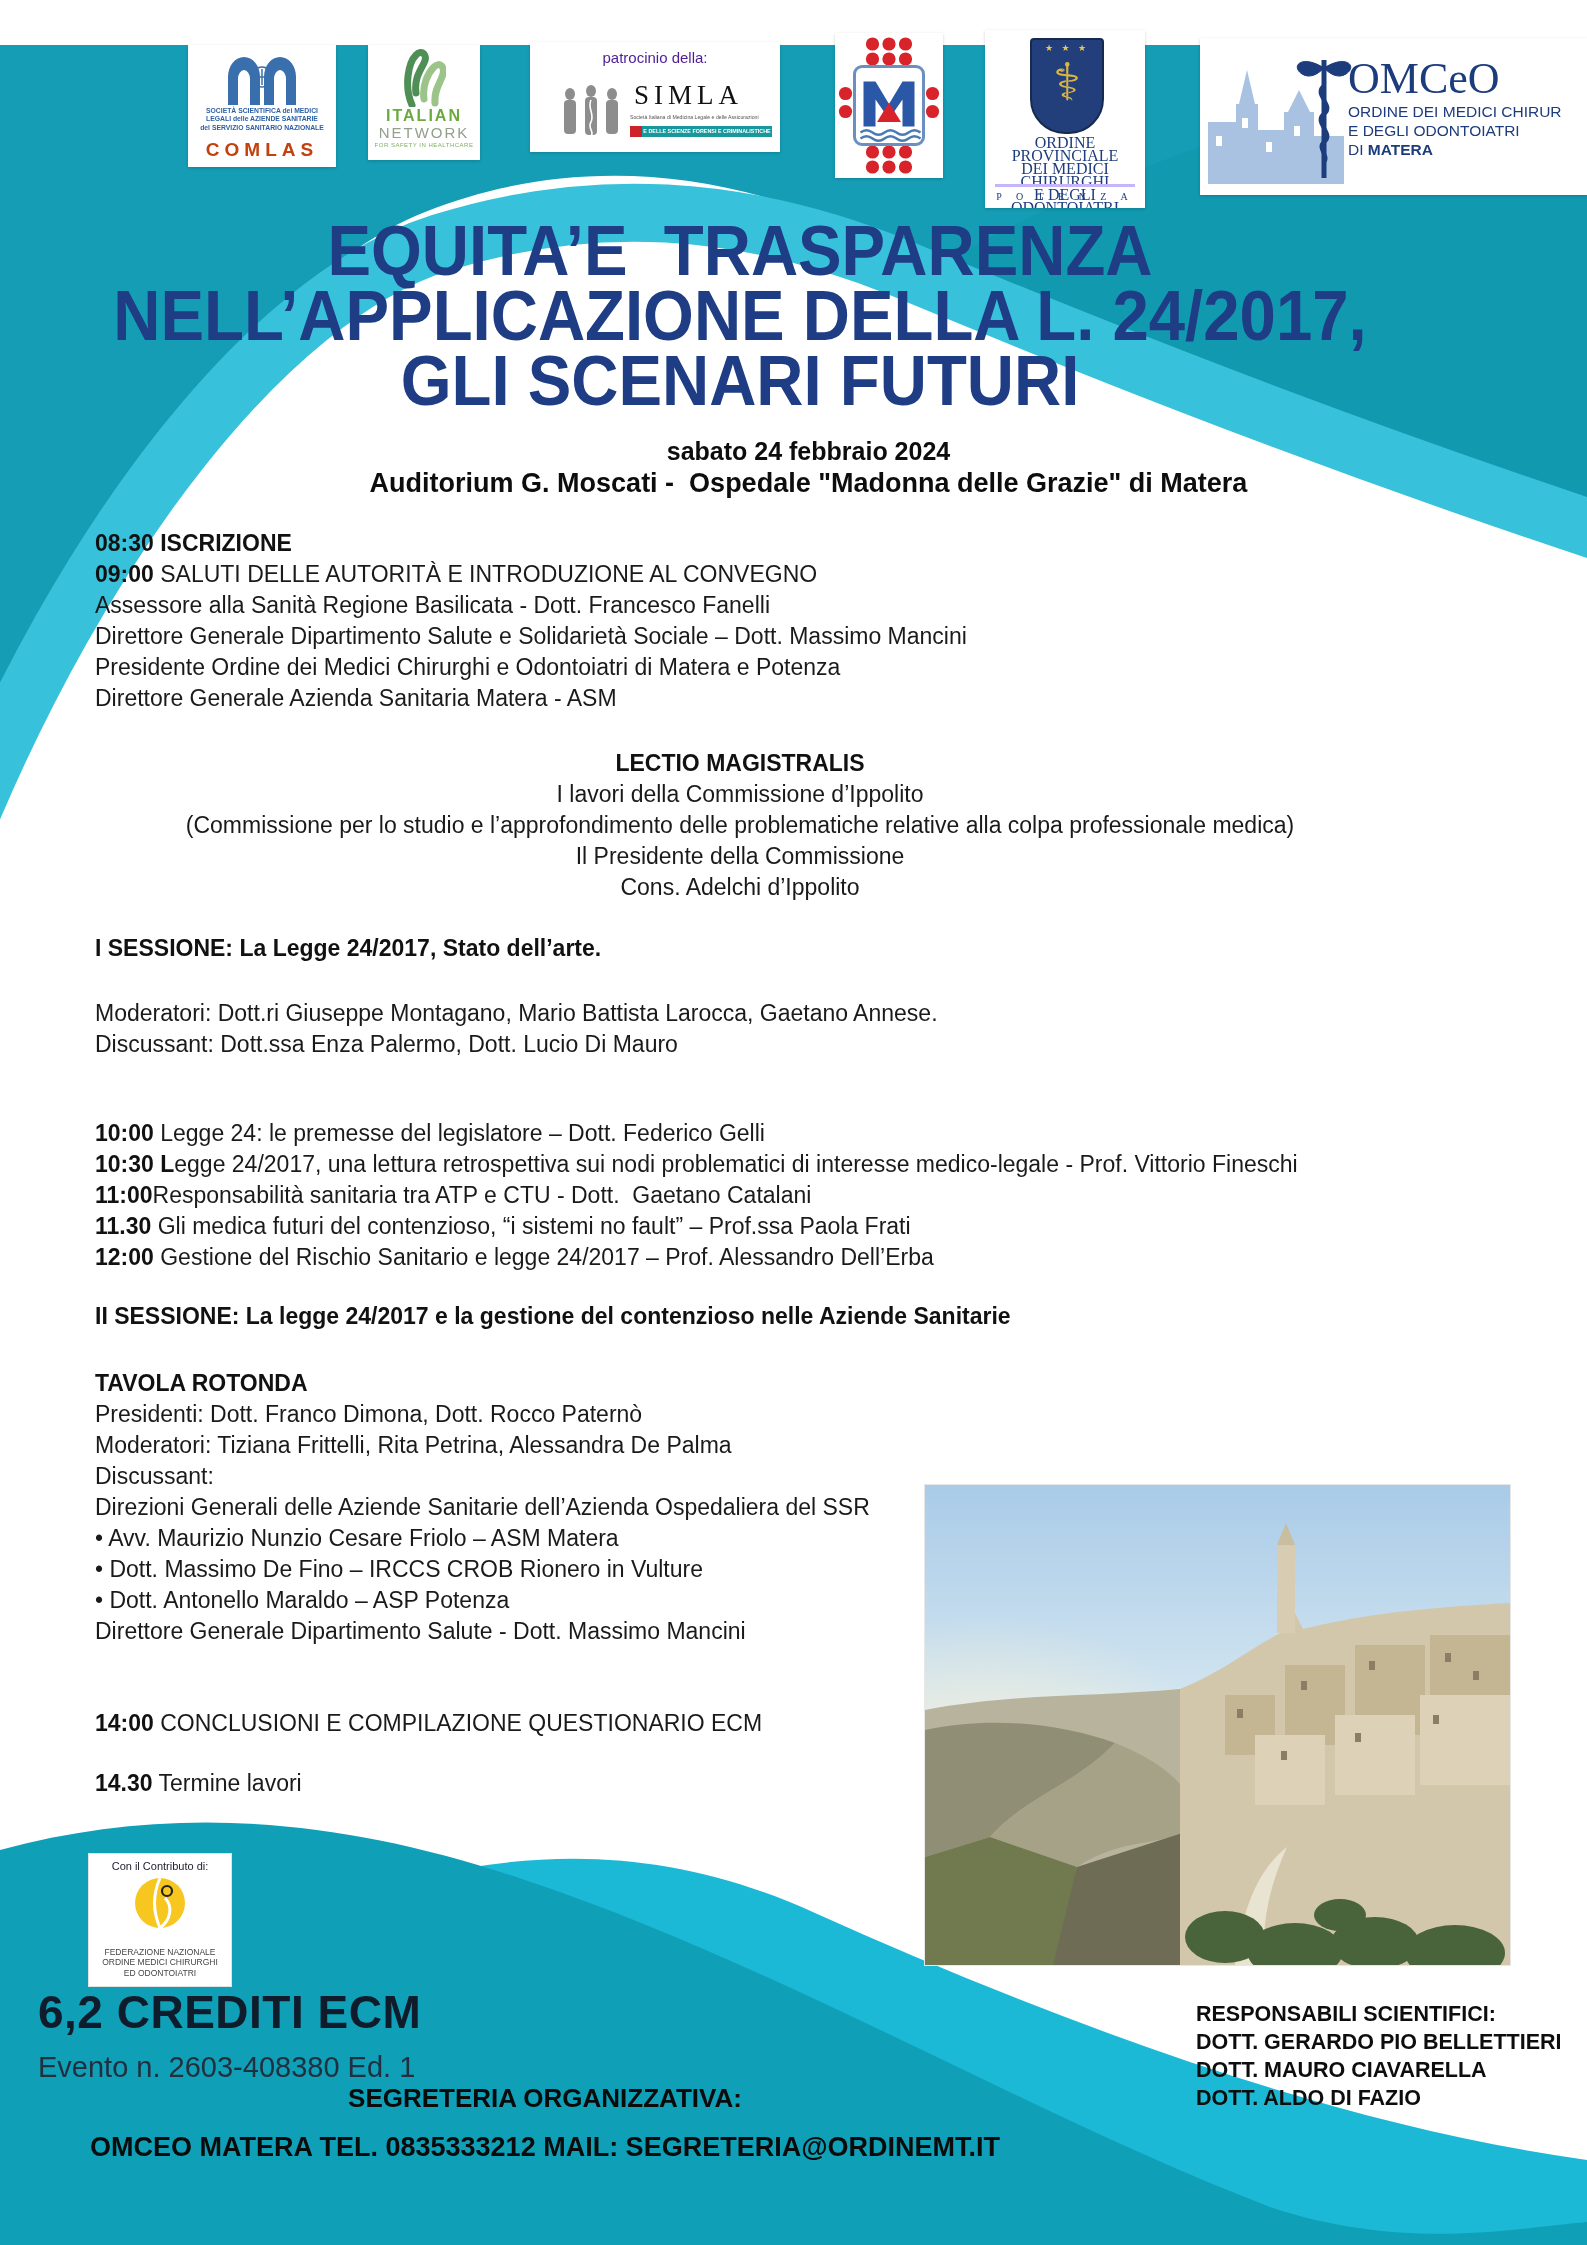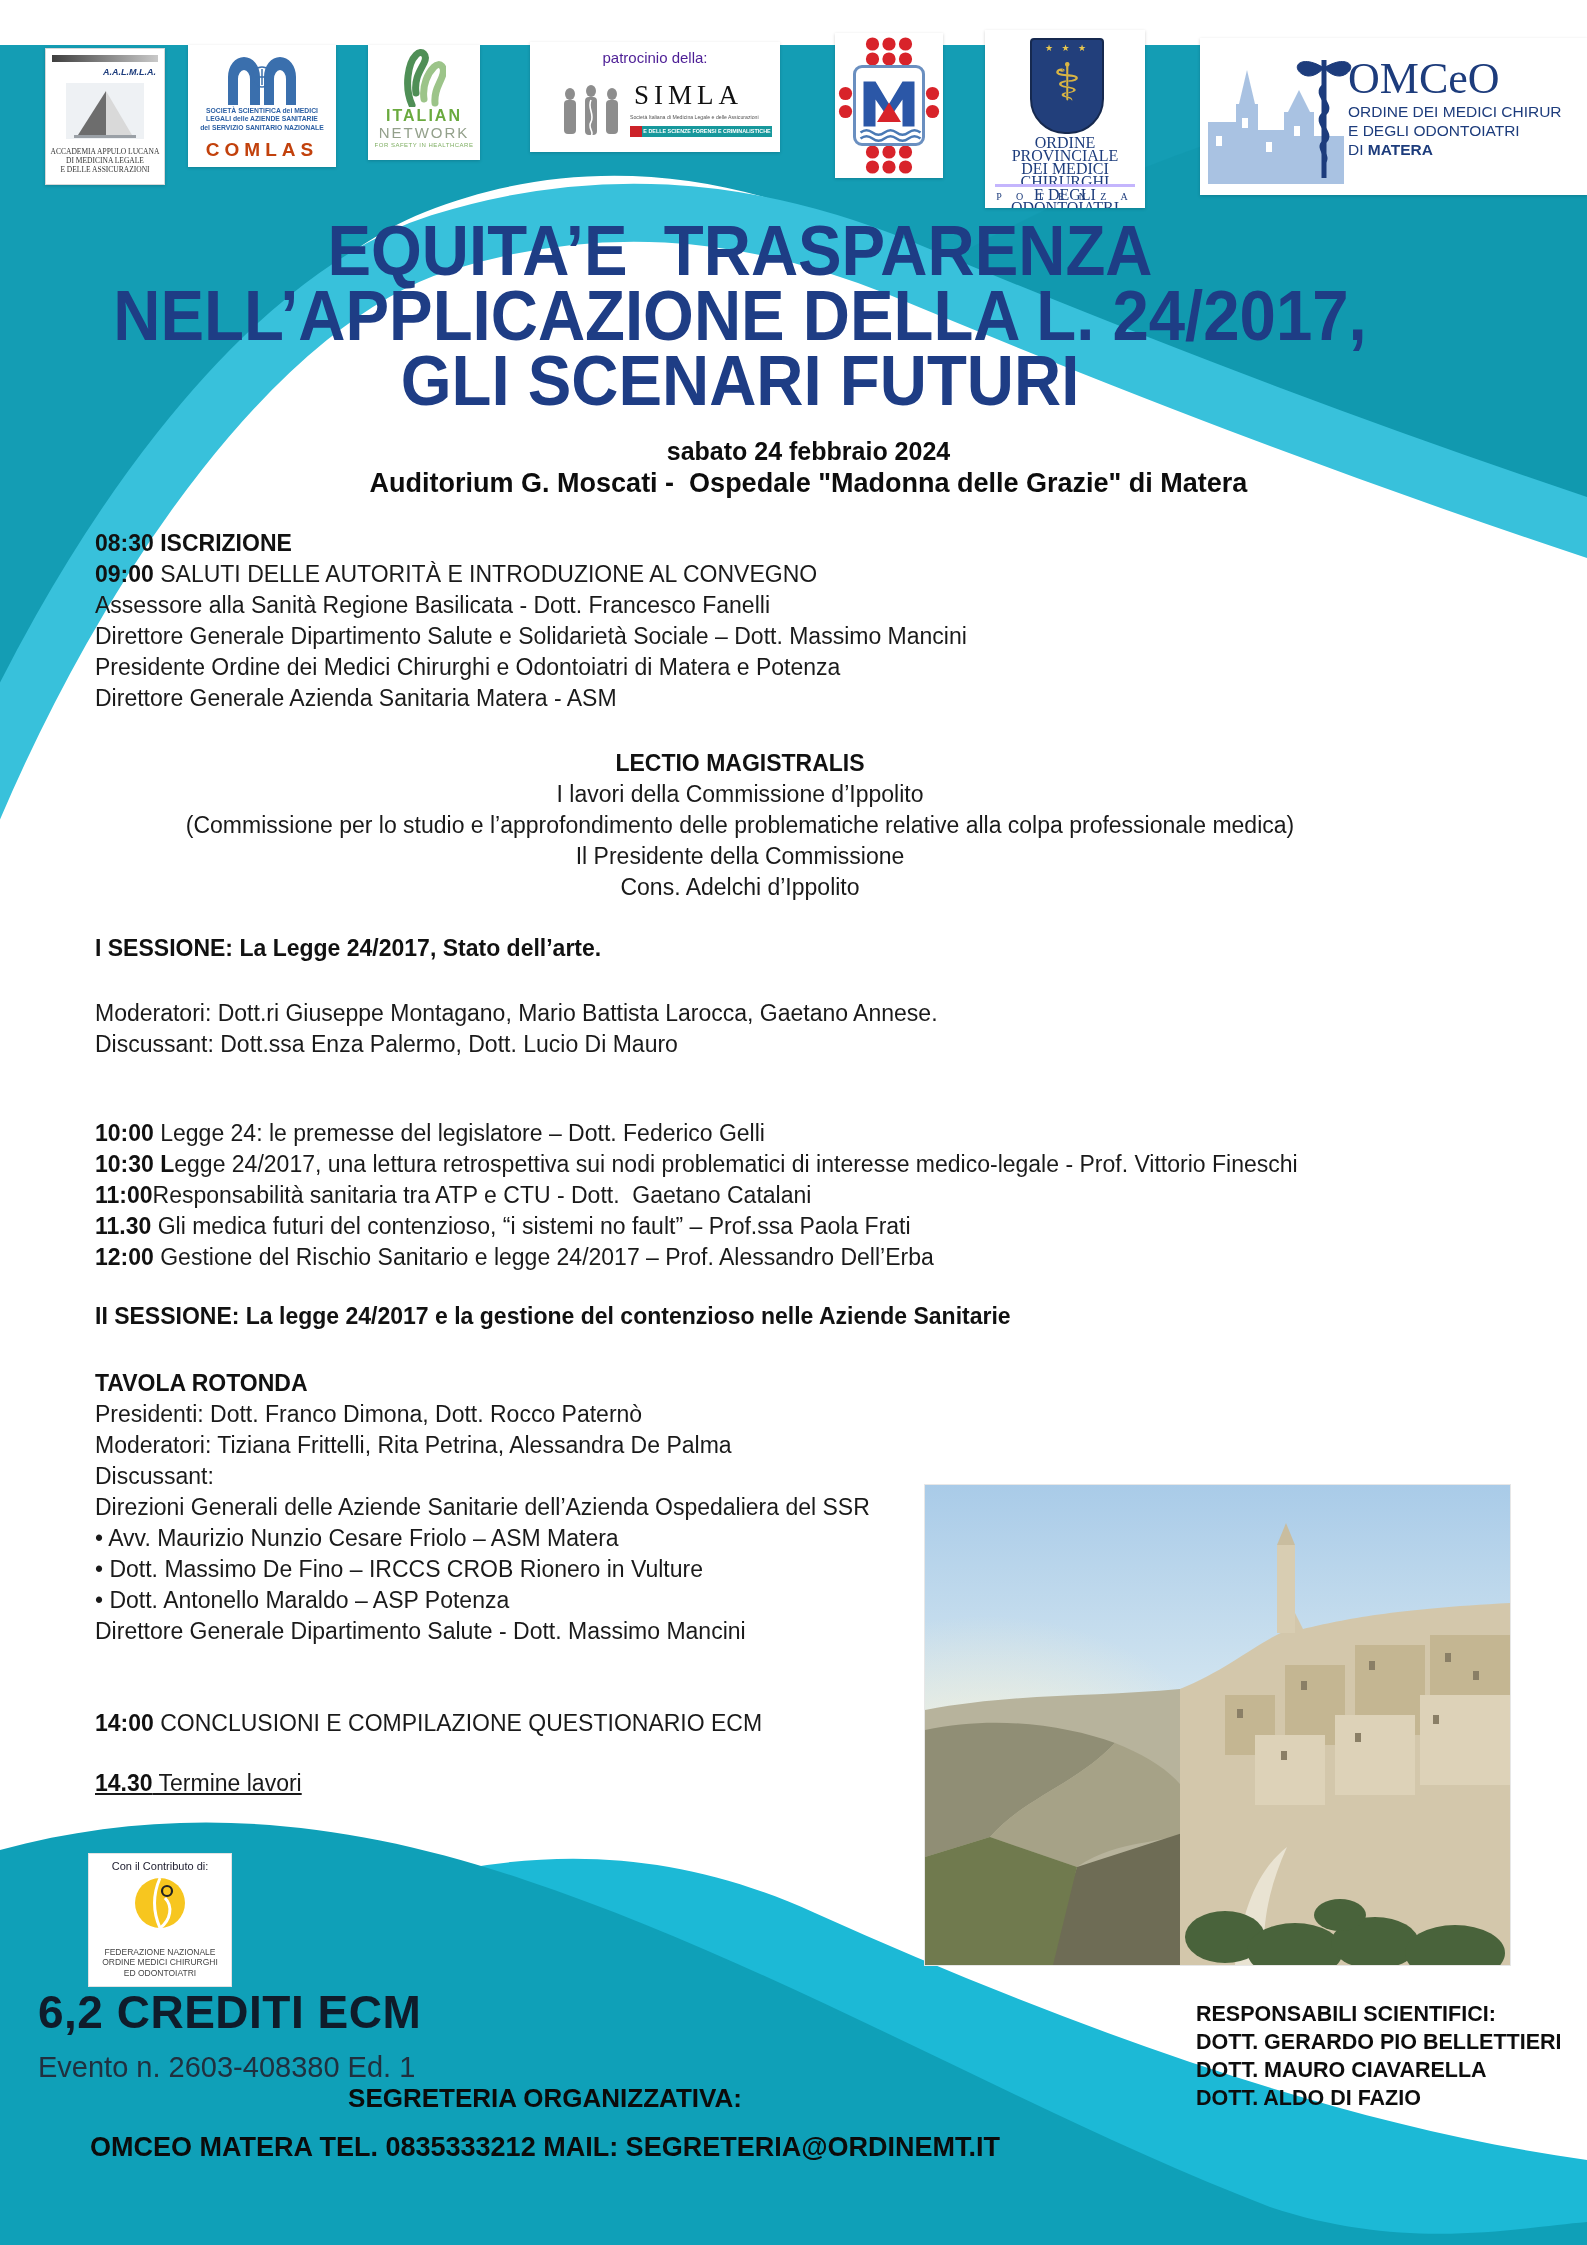--- a/index.html
+++ b/index.html
@@ -55,21 +55,21 @@
   .prog .ln{white-space:nowrap;}
   .prog b{font-weight:700;color:#111;}
   .blk-opening{left:95px;top:528px;}
   .blk-lectio{left:30px;top:748px;width:1420px;text-align:center;}
   .blk-s1h{left:95px;top:933px;font-weight:700;color:#111;}
   .blk-s1{left:95px;top:998px;}
   .blk-talks{left:95px;top:1118px;}
   .blk-s2h{left:95px;top:1301px;font-weight:700;color:#111;}
   .blk-round{left:95px;top:1368px;}
   .blk-t1400{left:95px;top:1708px;}
-  .blk-t1430{left:95px;top:1768px;text-decoration:underline;}
+  .blk-t1430{left:95px;top:1768px;}
 
   
   .photo{position:absolute;left:925px;top:1485px;width:585px;height:480px;box-shadow:0 0 0 1px #e7e7e7;}
 
   
   .credits{position:absolute;left:38px;top:1985px;font-size:46px;font-weight:800;color:#0f1c2b;letter-spacing:.5px;}
   .eventno{position:absolute;left:38px;top:2051px;font-size:29px;color:#20303f;}
   .secretariat{position:absolute;left:0;top:2083px;width:1090px;text-align:center;color:#0b0b0b;font-weight:800;}
   .sec-h{font-size:26px;line-height:30px;}
   .sec-l{font-size:27px;line-height:30px;margin-top:19px;}
@@ -81,35 +81,20 @@
 <div class="poster">
 
   <svg class="bg" viewBox="0 0 1587 2245" preserveAspectRatio="none">
     <path d="M0,45 H1587 V498 C1330,445 1080,335 848,228 C705,163 555,160 425,212 C278,270 118,480 0,755 Z" fill="#149db4"></path>
     <path d="M1587,45 V498 C1380,455 1150,360 940,265 C1120,160 1350,90 1587,45 Z" fill="#0c93a8" opacity="0.38"></path>
     <path d="M-40,840 C80,545 265,298 440,243 C590,196 740,203 900,268 C1150,372 1380,460 1640,545" fill="none" stroke="#38c1db" stroke-width="58"></path>
     <path d="M320,1908 C500,1843 655,1840 815,1913 C1065,2025 1335,2125 1587,2160 L1587,2245 H320 Z" fill="#1cb9d6"></path>
     <path d="M0,1850 C170,1804 340,1817 525,1880 C780,1965 1030,2115 1270,2207 C1405,2252 1515,2228 1587,2222 L1587,2245 H0 Z" fill="#0fa0b8"></path>
   </svg>
 
-  <div class="logobox lg-aalmla">
-    <div class="aalmla-bar"></div>
-    <div class="aalmla-acr">A.A.L.M.L.A.</div>
-    <svg class="abs" style="left:20px;top:34px;" width="78" height="56" viewBox="0 0 78 56">
-      <rect x="0" y="0" width="78" height="56" fill="#eef1f4"></rect>
-      <polygon points="12,52 40,8 40,52" fill="#6d6d6d"></polygon>
-      <polygon points="40,8 66,52 40,52" fill="#d9d9d9"></polygon>
-      <rect x="8" y="52" width="62" height="3" fill="#9aa0a6"></rect>
-    </svg>
-    <div class="aalmla-cap">
-      <div>ACCADEMIA APPULO LUCANA</div>
-      <div>DI MEDICINA LEGALE</div>
-      <div>E DELLE ASSICURAZIONI</div>
-    </div>
-  </div>
 
   <div class="logobox lg-comlas">
     <svg class="abs" style="left:36px;top:6px;" width="76" height="54" viewBox="0 0 76 54">
       <path d="M4,54 V26 A16,20 0 0 1 36,26 V54 H26 V28 A6,9 0 0 0 14,28 V54 Z" fill="#3a6fad"></path>
       <path d="M40,54 V26 A16,20 0 0 1 72,26 V54 H62 V28 A6,9 0 0 0 50,28 V54 Z" fill="#3a6fad"></path>
       <circle cx="38" cy="26" r="10" fill="none" stroke="#3a6fad" stroke-width="1.5"></circle>
       <line x1="38" y1="18" x2="38" y2="34" stroke="#3a6fad" stroke-width="1.5"></line>
       <line x1="31" y1="26" x2="45" y2="26" stroke="#3a6fad" stroke-width="1.5"></line>
     </svg>
     <div class="comlas-cap">

